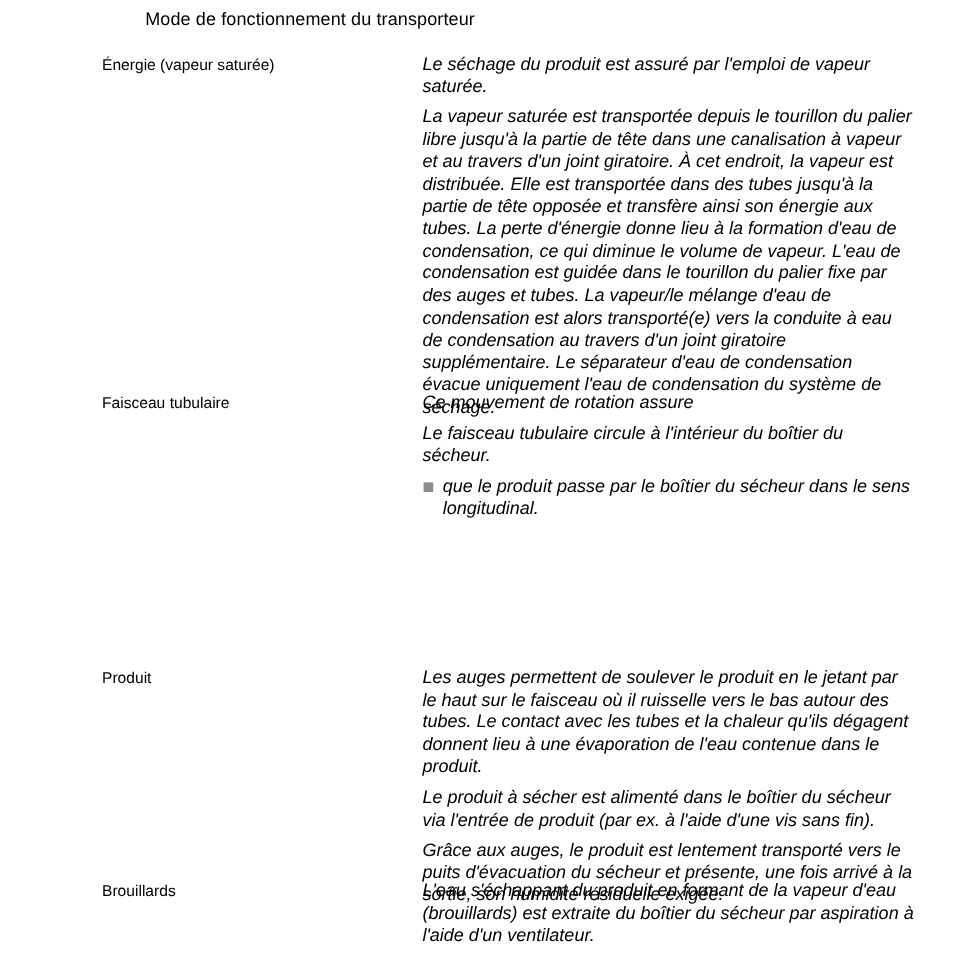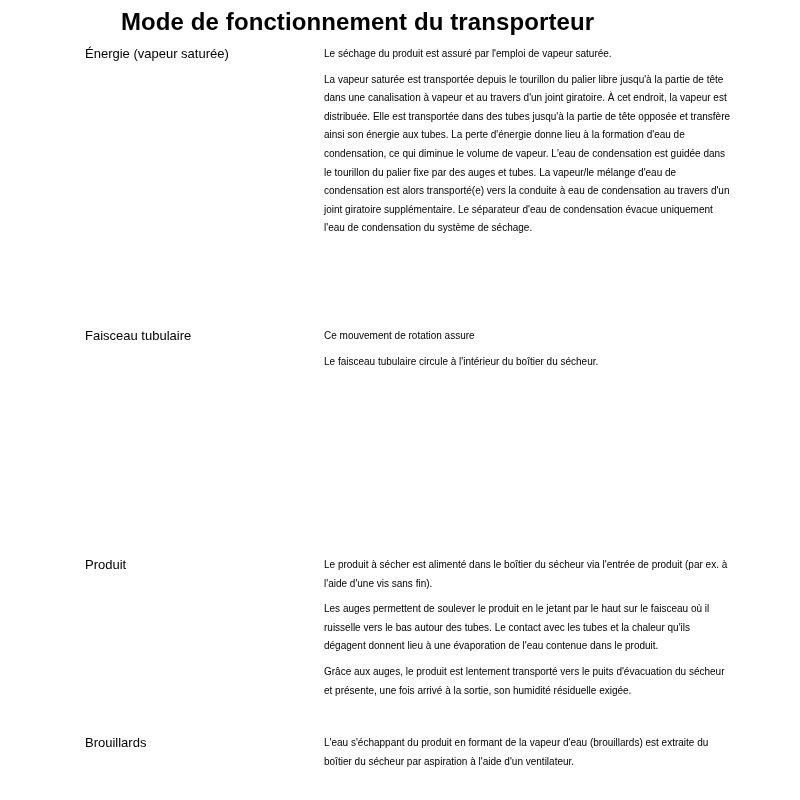--- a/index.html
+++ b/index.html
@@ -2,30 +2,30 @@
 <html><head>
 <meta charset="utf-8">
 <style>
   html, body { margin: 0; padding: 0; background: #ffffff; }
   body {
     width: 800px; height: 800px; overflow: hidden; position: relative;
     font-family: "Liberation Sans", sans-serif; color: #000;
   }
   .title {
     position: absolute; left: 121px; top: 8px;
-    font-size: 24px; font-weight: bold; margin: 0; letter-spacing: 0.1px;
+    font-size: 15px; font-weight: normal; margin: 0; letter-spacing: 0.1px;
   }
   .section { position: absolute; left: 0; width: 800px; }
   .label {
     position: absolute; left: 85px; top: 0;
     font-size: 13px; font-weight: normal; line-height: 18.6px;
   }
   .content {
-    position: absolute; left: 324px; top: 0; width: 410px;
-    font-size: 10px; line-height: 18.6px;
+    position: absolute; left: 352px; top: 0; width: 410px;
+    font-size: 15px; line-height: 18.6px; font-style: italic;
   }
   .content p { margin: 0 0 7px 0; }
   .bullets { list-style: none; margin: 0 0 7px 0; padding: 0; }
   .bullets li { position: relative; padding-left: 17px; margin-bottom: 7px; }
   .bullet-mark {
     position: absolute; left: 1px; top: 5px; width: 8px; height: 8px;
     background: #8c8c8c; display: block;
   }
 </style>
 </head>
@@ -40,29 +40,33 @@
     <p>La vapeur saturée est transportée depuis le tourillon du palier libre jusqu'à la partie de tête dans une canalisation à vapeur et au travers d'un joint giratoire. À cet endroit, la vapeur est distribuée. Elle est transportée dans des tubes jusqu'à la partie de tête opposée et transfère ainsi son énergie aux tubes. La perte d'énergie donne lieu à la formation d'eau de condensation, ce qui diminue le volume de vapeur. L'eau de condensation est guidée dans le tourillon du palier fixe par des auges et tubes. La vapeur/le mélange d'eau de condensation est alors transporté(e) vers la conduite à eau de condensation au travers d'un joint giratoire supplémentaire. Le séparateur d'eau de condensation évacue uniquement l'eau de condensation du système de séchage.</p>
   </div>
 </div>
 
 <div class="section" style="top:327px;">
   <div class="label">Faisceau tubulaire</div>
   <div class="content">
     <p>Ce mouvement de rotation assure</p>
     <p>Le faisceau tubulaire circule à l'intérieur du boîtier du sécheur.</p>
     <ul class="bullets">
+      <li>
+        <span class="bullet-mark"></span>
+        <span>que le produit passe par le boîtier du sécheur dans le sens longitudinal.</span>
+      </li>
     </ul>
   </div>
 </div>
 
 <div class="section" style="top:556px;">
   <div class="label">Produit</div>
   <div class="content">
+    <p>Les auges permettent de soulever le produit en le jetant par le haut sur le faisceau où il ruisselle vers le bas autour des tubes. Le contact avec les tubes et la chaleur qu'ils dégagent donnent lieu à une évaporation de l'eau contenue dans le produit.</p>
     <p>Le produit à sécher est alimenté dans le boîtier du sécheur via l'entrée de produit (par ex. à l'aide d'une vis sans fin).</p>
-    <p>Les auges permettent de soulever le produit en le jetant par le haut sur le faisceau où il ruisselle vers le bas autour des tubes. Le contact avec les tubes et la chaleur qu'ils dégagent donnent lieu à une évaporation de l'eau contenue dans le produit.</p>
     <p>Grâce aux auges, le produit est lentement transporté vers le puits d'évacuation du sécheur et présente, une fois arrivé à la sortie, son humidité résiduelle exigée.</p>
   </div>
 </div>
 
 <div class="section" style="top:734px;">
   <div class="label">Brouillards</div>
   <div class="content">
     <p>L'eau s'échappant du produit en formant de la vapeur d'eau (brouillards) est extraite du boîtier du sécheur par aspiration à l'aide d'un ventilateur.</p>
   </div>
 </div>

